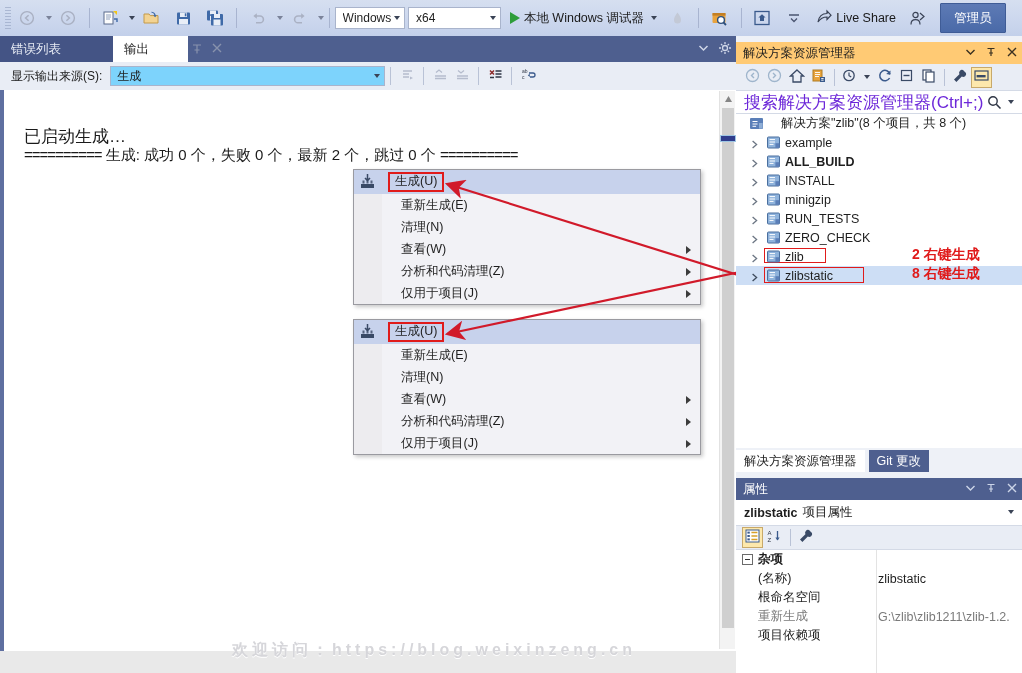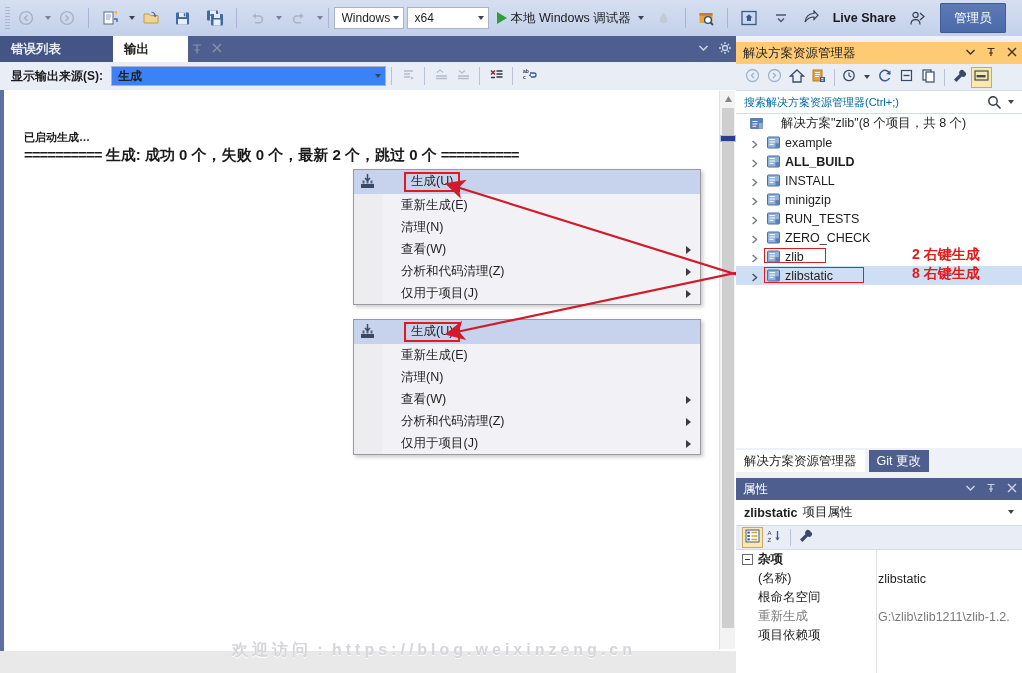--- a/index.html
+++ b/index.html
@@ -35,33 +35,32 @@
     box-sizing:border-box;
   }
   .combo .cv{flex:1;white-space:nowrap;overflow:hidden;}
   .combo-release{width:70px;}
   .combo-plat{width:150px;}
   .run-btn{display:flex;align-items:center;gap:4px;height:26px;padding:0 4px;}
   .tri-play{width:0;height:0;border-top:6px solid transparent;border-bottom:6px solid transparent;
     border-left:10px solid #2e9d3a;}
   .tb-label{font-size:12.5px;color:#1a1a1a;white-space:nowrap;}
   .spacer{flex:1;}
-  .live-share{display:flex;align-items:center;gap:13px;padding:0 6px;height:26px;font-weight:bold;}
+  .live-share{display:flex;align-items:center;gap:3px;padding:0 6px;height:26px;}
   .admin-btn{
     height:28px;min-width:64px;background:linear-gradient(to bottom,#5d7ab5,#4a6aa8);
     border:1px solid #3f5c96;color:#fff;font-size:12.5px;
     display:flex;align-items:center;justify-content:center;margin-right:16px;margin-left:6px;
     border-radius:1px;
   }
 
   
   .output-dock{
     position:absolute;left:0;top:36px;width:736px;height:615px;
     background:#e9e9e9;
-    font-weight:bold;
   }
   .tabstrip{
     position:absolute;left:0;top:0;width:736px;height:26px;
     background:#4e5f8f;
   }
   .tab{
     position:absolute;top:0;height:26px;display:flex;align-items:center;
     font-size:12.5px;box-sizing:border-box;
   }
   .tab.inactive{left:0;width:113px;background:#445485;color:#e8ecf5;padding-left:11px;}
@@ -70,34 +69,34 @@
   .tab-close{position:absolute;left:210px;top:5px;width:14px;height:14px;}
   .tabstrip-right{position:absolute;right:4px;top:0;height:26px;display:flex;align-items:center;gap:8px;}
 
   .output-toolbar{
     position:absolute;left:0;top:26px;width:736px;height:28px;
     background:#e9edf5;border-bottom:1px solid #cfd6e4;
     display:flex;align-items:center;
   }
   .ot-label{font-size:12px;color:#1a1a1a;margin-left:11px;white-space:nowrap;}
   .src-combo{
-    width:275px;height:20px;margin-left:8px;background:#3b82f6;border:1px solid #a9b4cc;
+    width:275px;height:20px;margin-left:8px;background:#7dd3fc;border:1px solid #a9b4cc;
     display:flex;align-items:center;padding-left:6px;font-size:12px;color:#1e1e1e;box-sizing:border-box;
   }
   .ot-sep{width:1px;height:18px;background:#b9c2d6;margin:0 5px;}
   .ot-icon{width:22px;height:22px;display:flex;align-items:center;justify-content:center;}
 
   .output-body{
     position:absolute;left:0;top:54px;width:736px;height:561px;
     background:#ffffff;border-left:4px solid #5f6fa0;box-sizing:border-box;
   }
   .out-text{
     position:absolute;left:20px;top:38px;width:690px;
     font-family:"Liberation Sans","DejaVu Sans",sans-serif;
-    font-size:11px;color:#1a1a1a;line-height:18px;white-space:nowrap;
+    font-size:17px;color:#1a1a1a;line-height:18px;white-space:nowrap;
   }
   .out-line2{position:absolute;left:20px;top:56px;font-size:15px;color:#1a1a1a;white-space:nowrap;}
   .eq{letter-spacing:-1px;}
 
   .vscroll{
     position:absolute;right:1px;top:1px;width:16px;height:558px;background:#f3f3f3;
     border-left:1px solid #e2e2e2;box-sizing:border-box;
   }
   .vs-up{position:absolute;left:0;top:0;width:16px;height:16px;display:flex;align-items:center;justify-content:center;}
   .vs-track{position:absolute;left:2px;top:17px;width:12px;height:520px;background:#cfcfcf;}
@@ -111,21 +110,21 @@
   }
   .ctxmenu .gutter{position:absolute;left:0;top:0;bottom:0;width:28px;background:#edecef;}
   .mi{
     position:relative;height:22px;display:flex;align-items:center;
     font-size:12.5px;color:#1e1e1e;padding-left:28px;box-sizing:border-box;
   }
   .mi.first{height:24px;background:#c7d2ec;}
   .mi .mi-icon{position:absolute;left:5px;top:3px;width:17px;height:17px;}
   .mi .mi-label{margin-left:19px;white-space:nowrap;}
   .mi.first .mi-label{
-    margin-left:22px;border:2px solid #e01b1b;padding:0px 5px 1px 5px;
+    margin-left:6px;border:2px solid #e01b1b;padding:0px 5px 1px 5px;
     line-height:15px;
   }
   .mi .submenu-arrow{
     position:absolute;right:9px;top:8px;width:0;height:0;
     border-top:4px solid transparent;border-bottom:4px solid transparent;border-left:5px solid #3c3c3c;
   }
 
   
   .arrows{position:absolute;left:0;top:0;width:1022px;height:673px;pointer-events:none;}
 
@@ -144,21 +143,21 @@
   }
   .se-ic{width:21px;height:21px;display:flex;align-items:center;justify-content:center;margin-right:1px;}
   .se-ic.sel{background:#fde8ac;border:1px solid #c8a96a;box-sizing:border-box;}
   .se-sep{width:1px;height:17px;background:#b9c2d6;margin:0 4px;}
 
   .se-search{
     position:absolute;left:0;top:54px;width:286px;height:24px;background:#fff;
     border-top:1px solid #d4dae6;border-bottom:1px solid #d4dae6;box-sizing:border-box;
     display:flex;align-items:center;
   }
-  .se-search .ph{font-size:11px;color:#0369a1;margin-left:8px;}
+  .se-search .ph{font-size:17px;color:#6d28d9;margin-left:8px;}
   .se-search .mag{position:absolute;right:20px;top:4px;}
   .se-search .mcaret{position:absolute;right:8px;top:9px;}
 
   .se-tree{position:absolute;left:0;top:78px;width:286px;height:334px;background:#fff;}
   .tr{position:relative;height:19px;display:flex;align-items:center;font-size:12.5px;color:#1e1e1e;}
   .tr.root{padding-left:13px;}
   .tr .exp{position:absolute;left:14px;top:5px;width:9px;height:9px;}
   .tr .pico{position:absolute;left:30px;top:2px;width:15px;height:15px;}
   .tr .plabel{margin-left:49px;white-space:nowrap;}
   .tr.root .picoR{position:absolute;left:13px;top:2px;width:15px;height:15px;}

